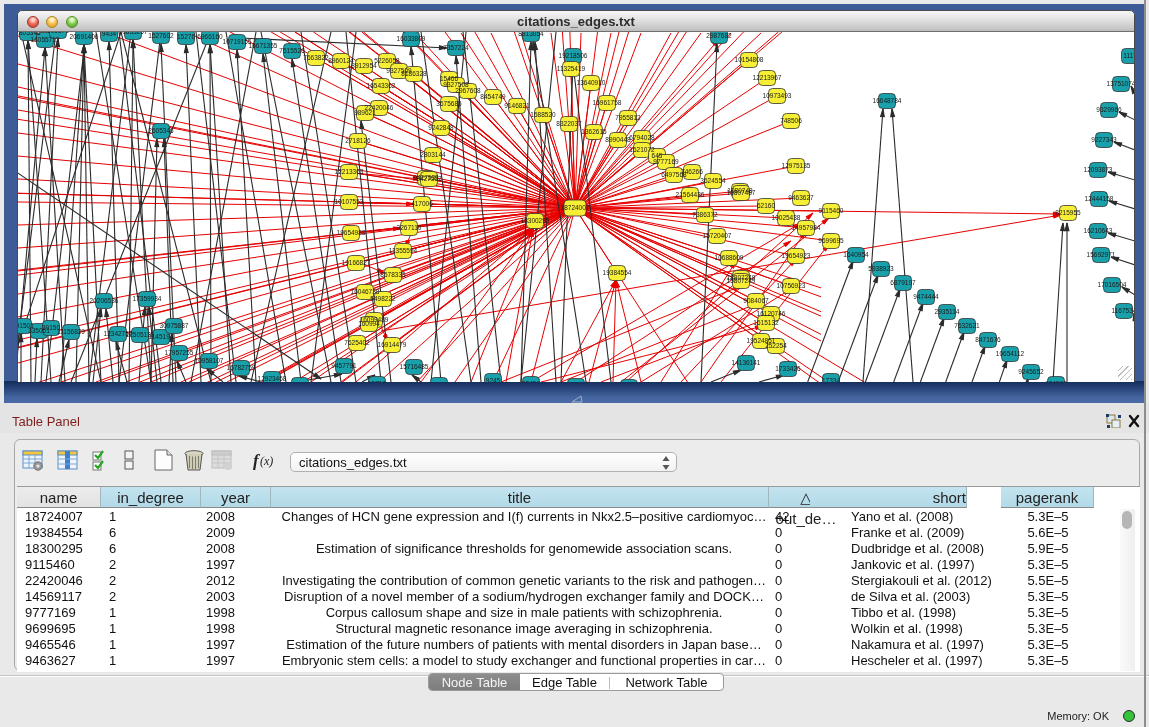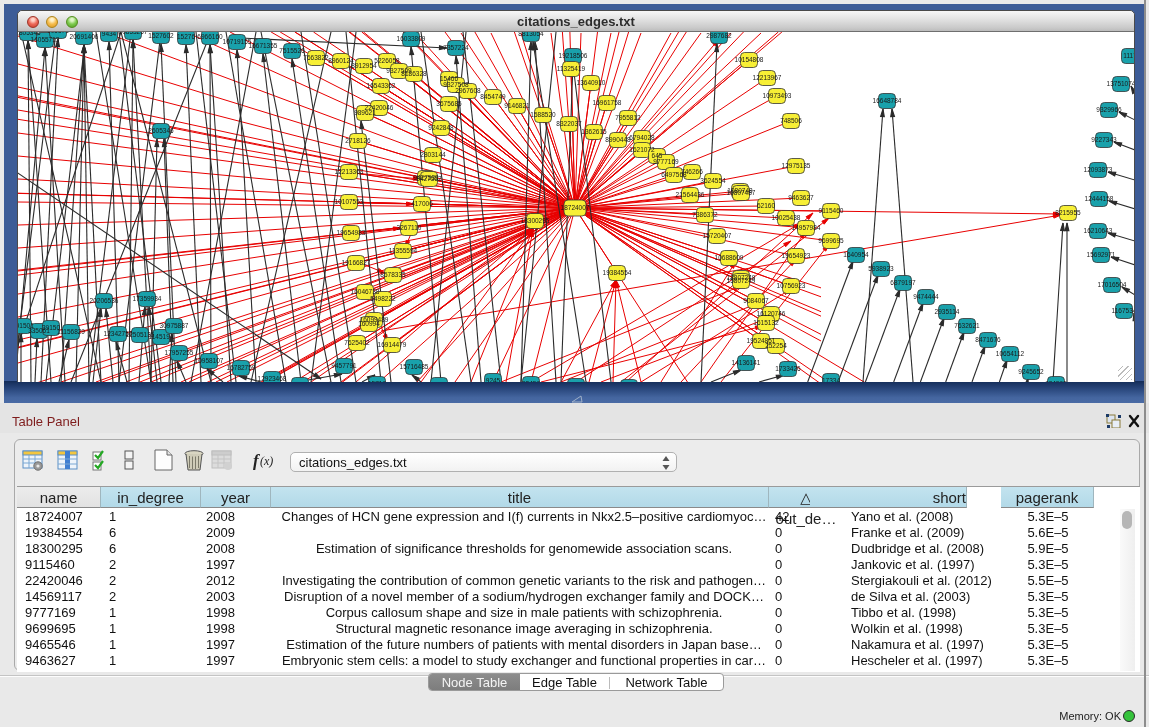--- a/index.html
+++ b/index.html
@@ -48,21 +48,21 @@
 .c5 { left:834px; width:156px; }
 .c6 { left:986px; width:90px;text-align:center; }
 #vsb { position:absolute; left:1103px; top:22px; width:15px; height:162px; background:linear-gradient(90deg,#fafafa,#efefef); }
 #vsb .thumb { position:absolute; left:2px; top:2px; width:10px; height:18px; background:#b6b6b6; border-radius:5px; }
 #divline { position:absolute; left:0; top:272px; width:1149px; height:1px; background:#c4c4c4; box-shadow:0 1px 0 #fdfdfd; }
 #seg { position:absolute; left:428px; top:270px; height:18px; border:1px solid #9a9a9a; border-radius:4px;
   background:#fff; font-size:13px; overflow:hidden; }
 #seg span { display:inline-block; height:18px; line-height:17px; color:#111; vertical-align:top; text-align:center; }
 #seg .sel { background:linear-gradient(#8d8d8d,#7b7b7b); color:#f4f4f4; }
 #seg .sp { padding:0; width:1px; height:12px; margin-top:3px; background:#bbb; }
-#mem { position:absolute; right:28px; top:307px; font-size:11px; color:#222; }
+#mem { position:absolute; right:40px; top:307px; font-size:11px; color:#222; }
 #memdot { position:absolute; right:14px; top:307px; width:12px; height:12px; border-radius:50%;
   background:#35c33c; border:1.5px solid #2b2b2b; }
 #rightline { position:absolute; left:1144px; top:0; width:2px; height:727px; background:#8d8d8d; }
 .ticon { display:inline-block; vertical-align:top; margin-right:8px; }
 </style></head>
 <body>
 <div id="app">
   <div id="bluezone">
     <div id="blueband"></div>
       <svg style="position:absolute;left:566px;top:390px" width="14" height="9">

